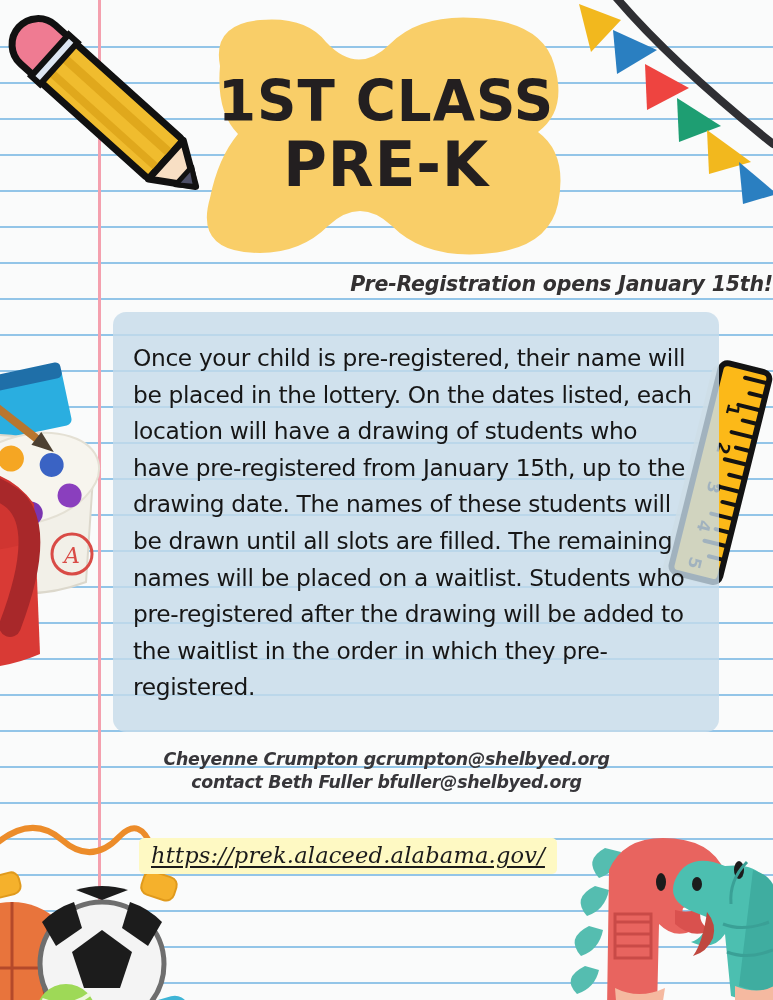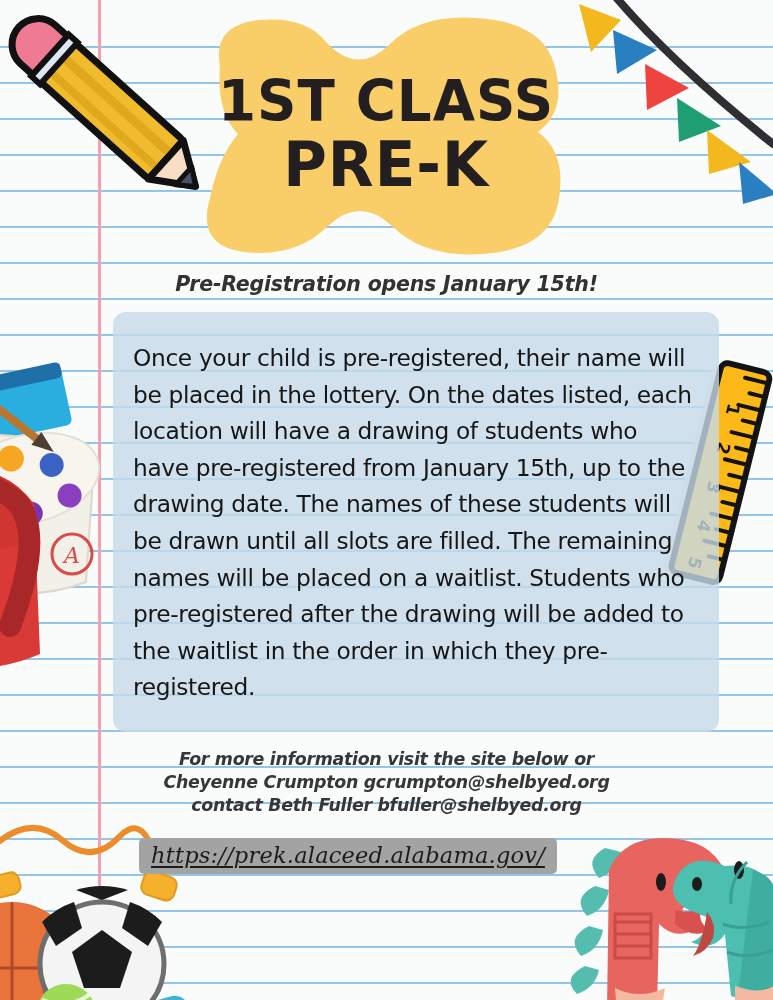--- a/index.html
+++ b/index.html
@@ -60,21 +60,21 @@
     line-height:1;
     text-align:center;
     transform:scaleX(0.96);
   }
   .title-line.second { font-size:62px; }
 
   
   .subtitle {
     position:absolute; left:0; right:0; top:272px;
     z-index:8;
-    text-align:center;
+    text-align:right;
     font-family:"DejaVu Sans", sans-serif;
     font-weight:bold; font-style:italic;
     font-size:20.5px;
     color:#333132;
     letter-spacing:-0.2px;
   }
 
   
   .body-box {
     position:absolute; left:113px; top:312px;
@@ -105,21 +105,21 @@
     letter-spacing:-0.3px;
   }
 
   
   .url-wrap {
     position:absolute; left:139px; top:838px;
     z-index:9;
   }
   .url-link {
     display:inline-block;
-    background:#a3a3a3;
+    background:#fef9c3;
     padding:4px 12px 6px 12px;
     border-radius:5px;
     font-family:"DejaVu Serif", serif;
     font-style:italic;
     font-size:22.5px;
     color:#1b1b1b;
     text-decoration:underline;
     text-underline-offset:3px;
     letter-spacing:0.2px;
     white-space:nowrap;
@@ -320,21 +320,20 @@
     <div class="title-line second">PRE-K</div>
   </div>
 
   <div class="subtitle">Pre-Registration opens January 15th!</div>
 
   <div class="body-box">
     <p class="body-text">Once your child is pre-registered, their name will be placed in the lottery. On the dates listed, each location will have a drawing of students who have pre-registered from January 15th, up to the drawing date. The names of these students will be drawn until all slots are filled. The remaining names will be placed on a waitlist. Students who pre-registered after the drawing will be added to the waitlist in the order in which they pre-registered.</p>
   </div>
 
   <div class="contact">
-    <div>For more information visit the site below or</div>
     <div>Cheyenne Crumpton gcrumpton@shelbyed.org</div>
     <div>contact Beth Fuller bfuller@shelbyed.org</div>
   </div>
 
   <div class="url-wrap">
     <span class="url-link">https://prek.alaceed.alabama.gov/</span>
   </div>
 
 </div>
 

